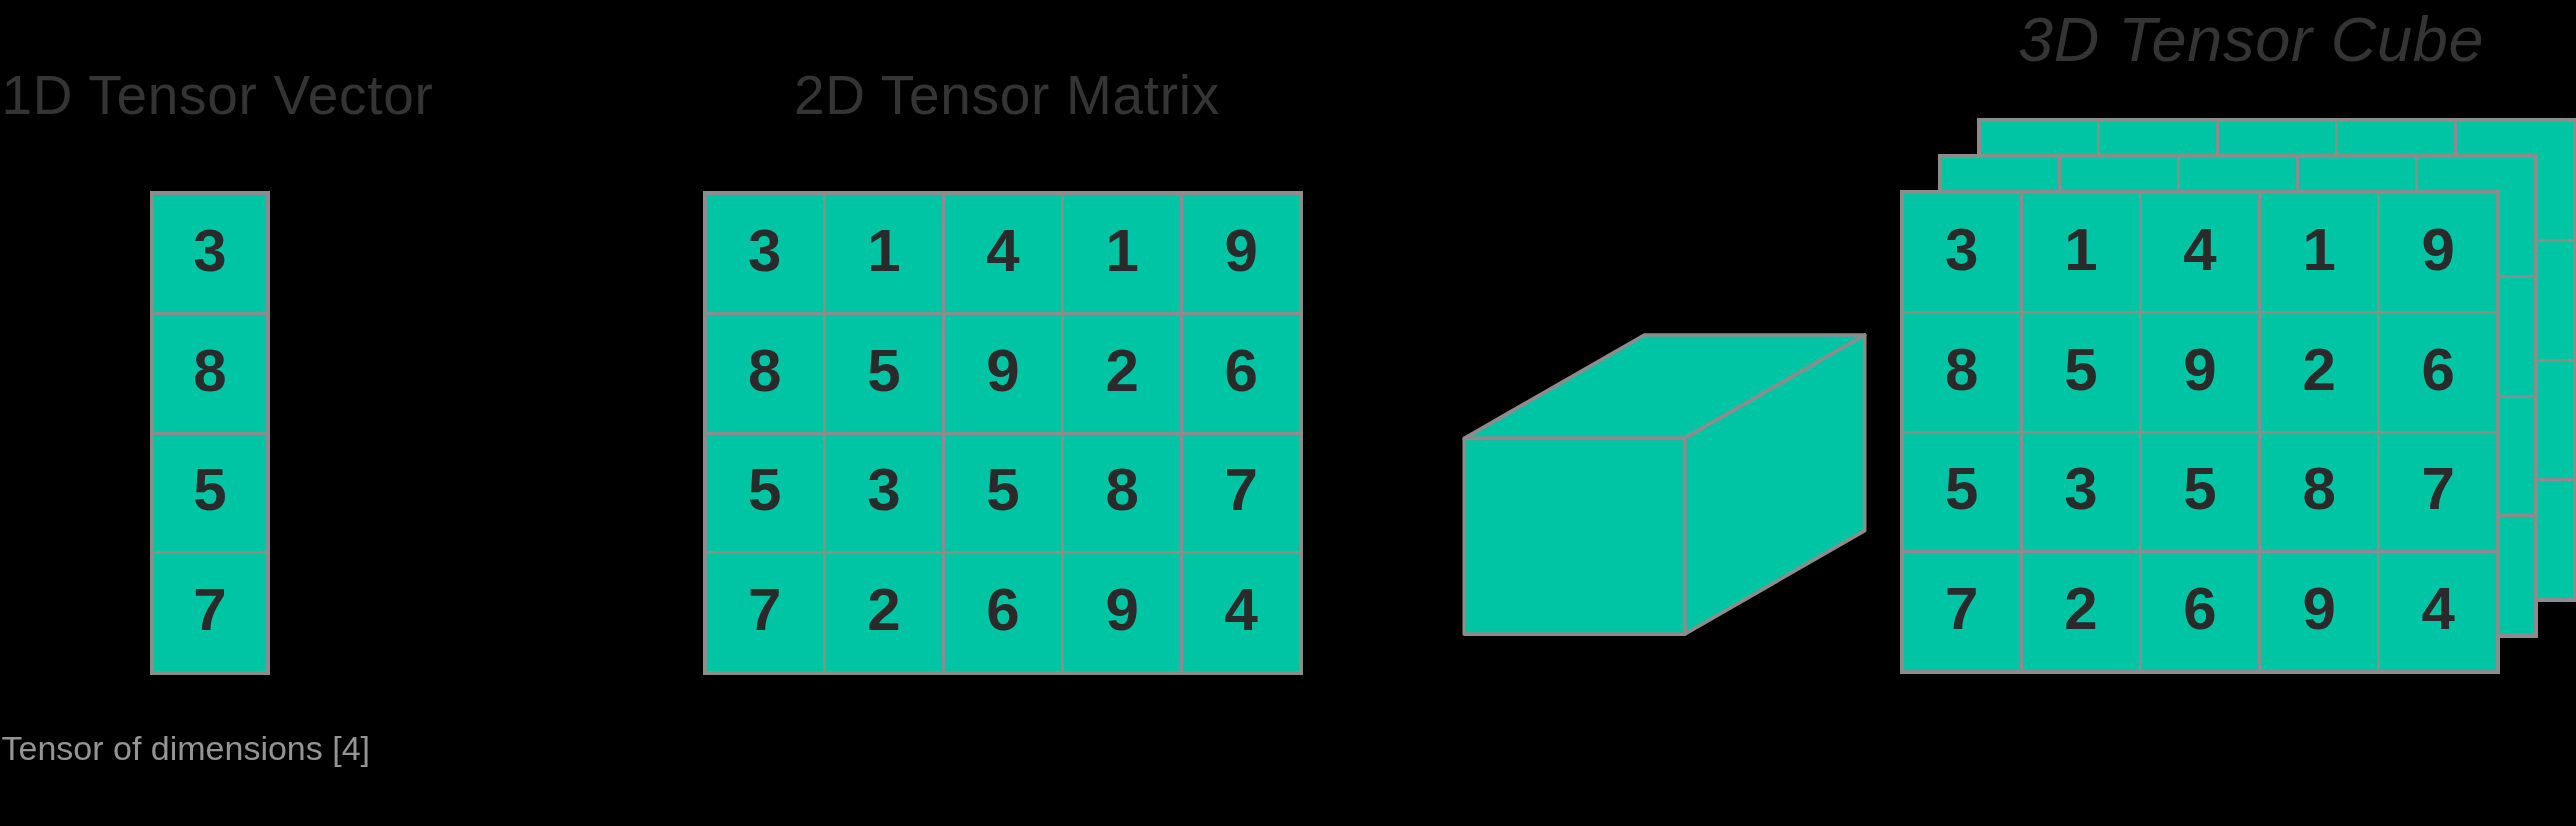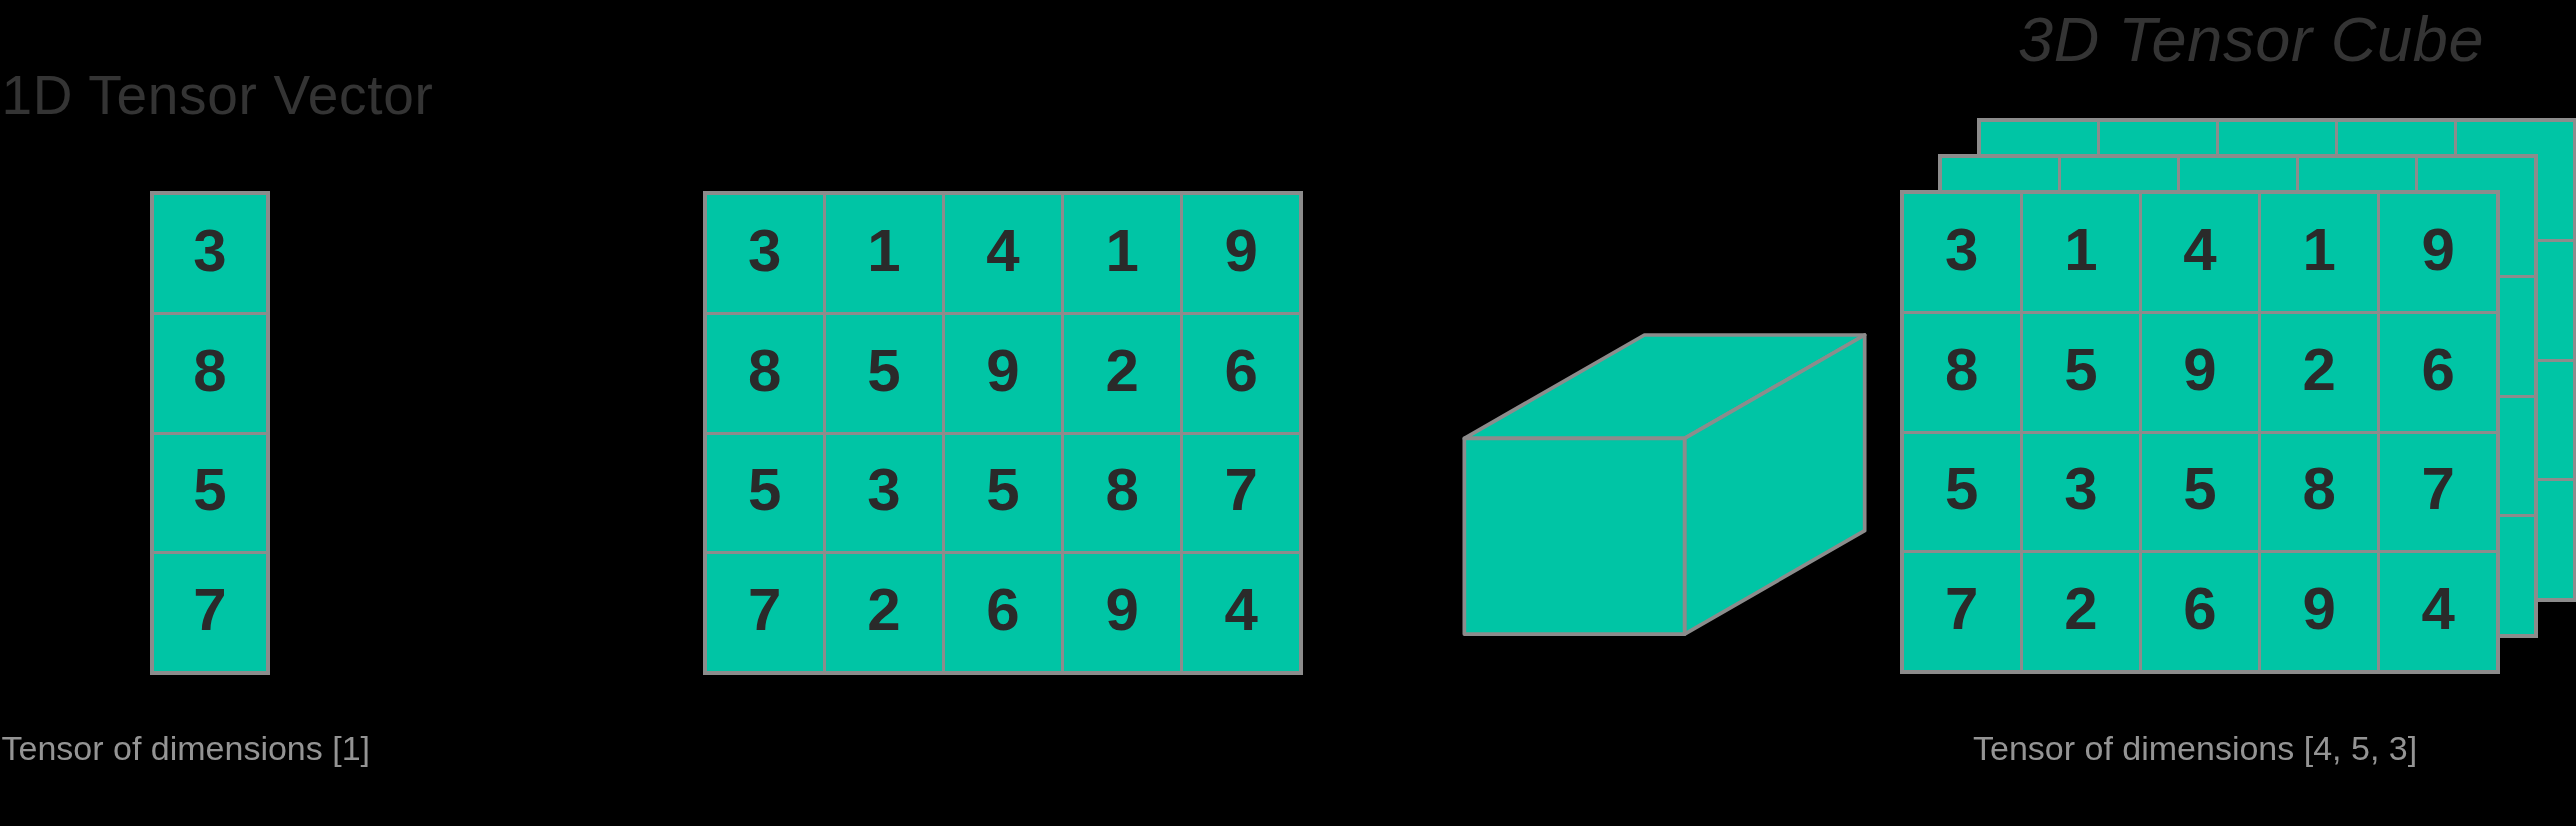--- a/index.html
+++ b/index.html
@@ -91,22 +91,23 @@
       <div class="cell">
         <span>8</span>
       </div>
       <div class="cell">
         <span>5</span>
       </div>
       <div class="cell">
         <span>7</span>
       </div>
     </div>
-  <div class="fig-caption" style="left:1.5px;">Tensor of dimensions [1]</div>
-
+  <div class="fig-caption" style="left:1.5px;">Tensor of dimensions [4]</div>
+
+  <div class="fig-title" style="left:794px;top:65px;">2D Tensor Matrix</div>
   <div id="matrix-grid" class="tgrid">
       <div class="cell">
         <span>3</span>
       </div>
       <div class="cell">
         <span>1</span>
       </div>
       <div class="cell">
         <span>4</span>
       </div>
@@ -263,16 +264,15 @@
       <div class="cell">
         <span>6</span>
       </div>
       <div class="cell">
         <span>9</span>
       </div>
       <div class="cell">
         <span>4</span>
       </div>
     </div>
-  <div class="fig-caption" style="left:1973px;">Tensor of dimensions [4, 5, 3]</div>
 
 </div>
 
 
 </body></html>

